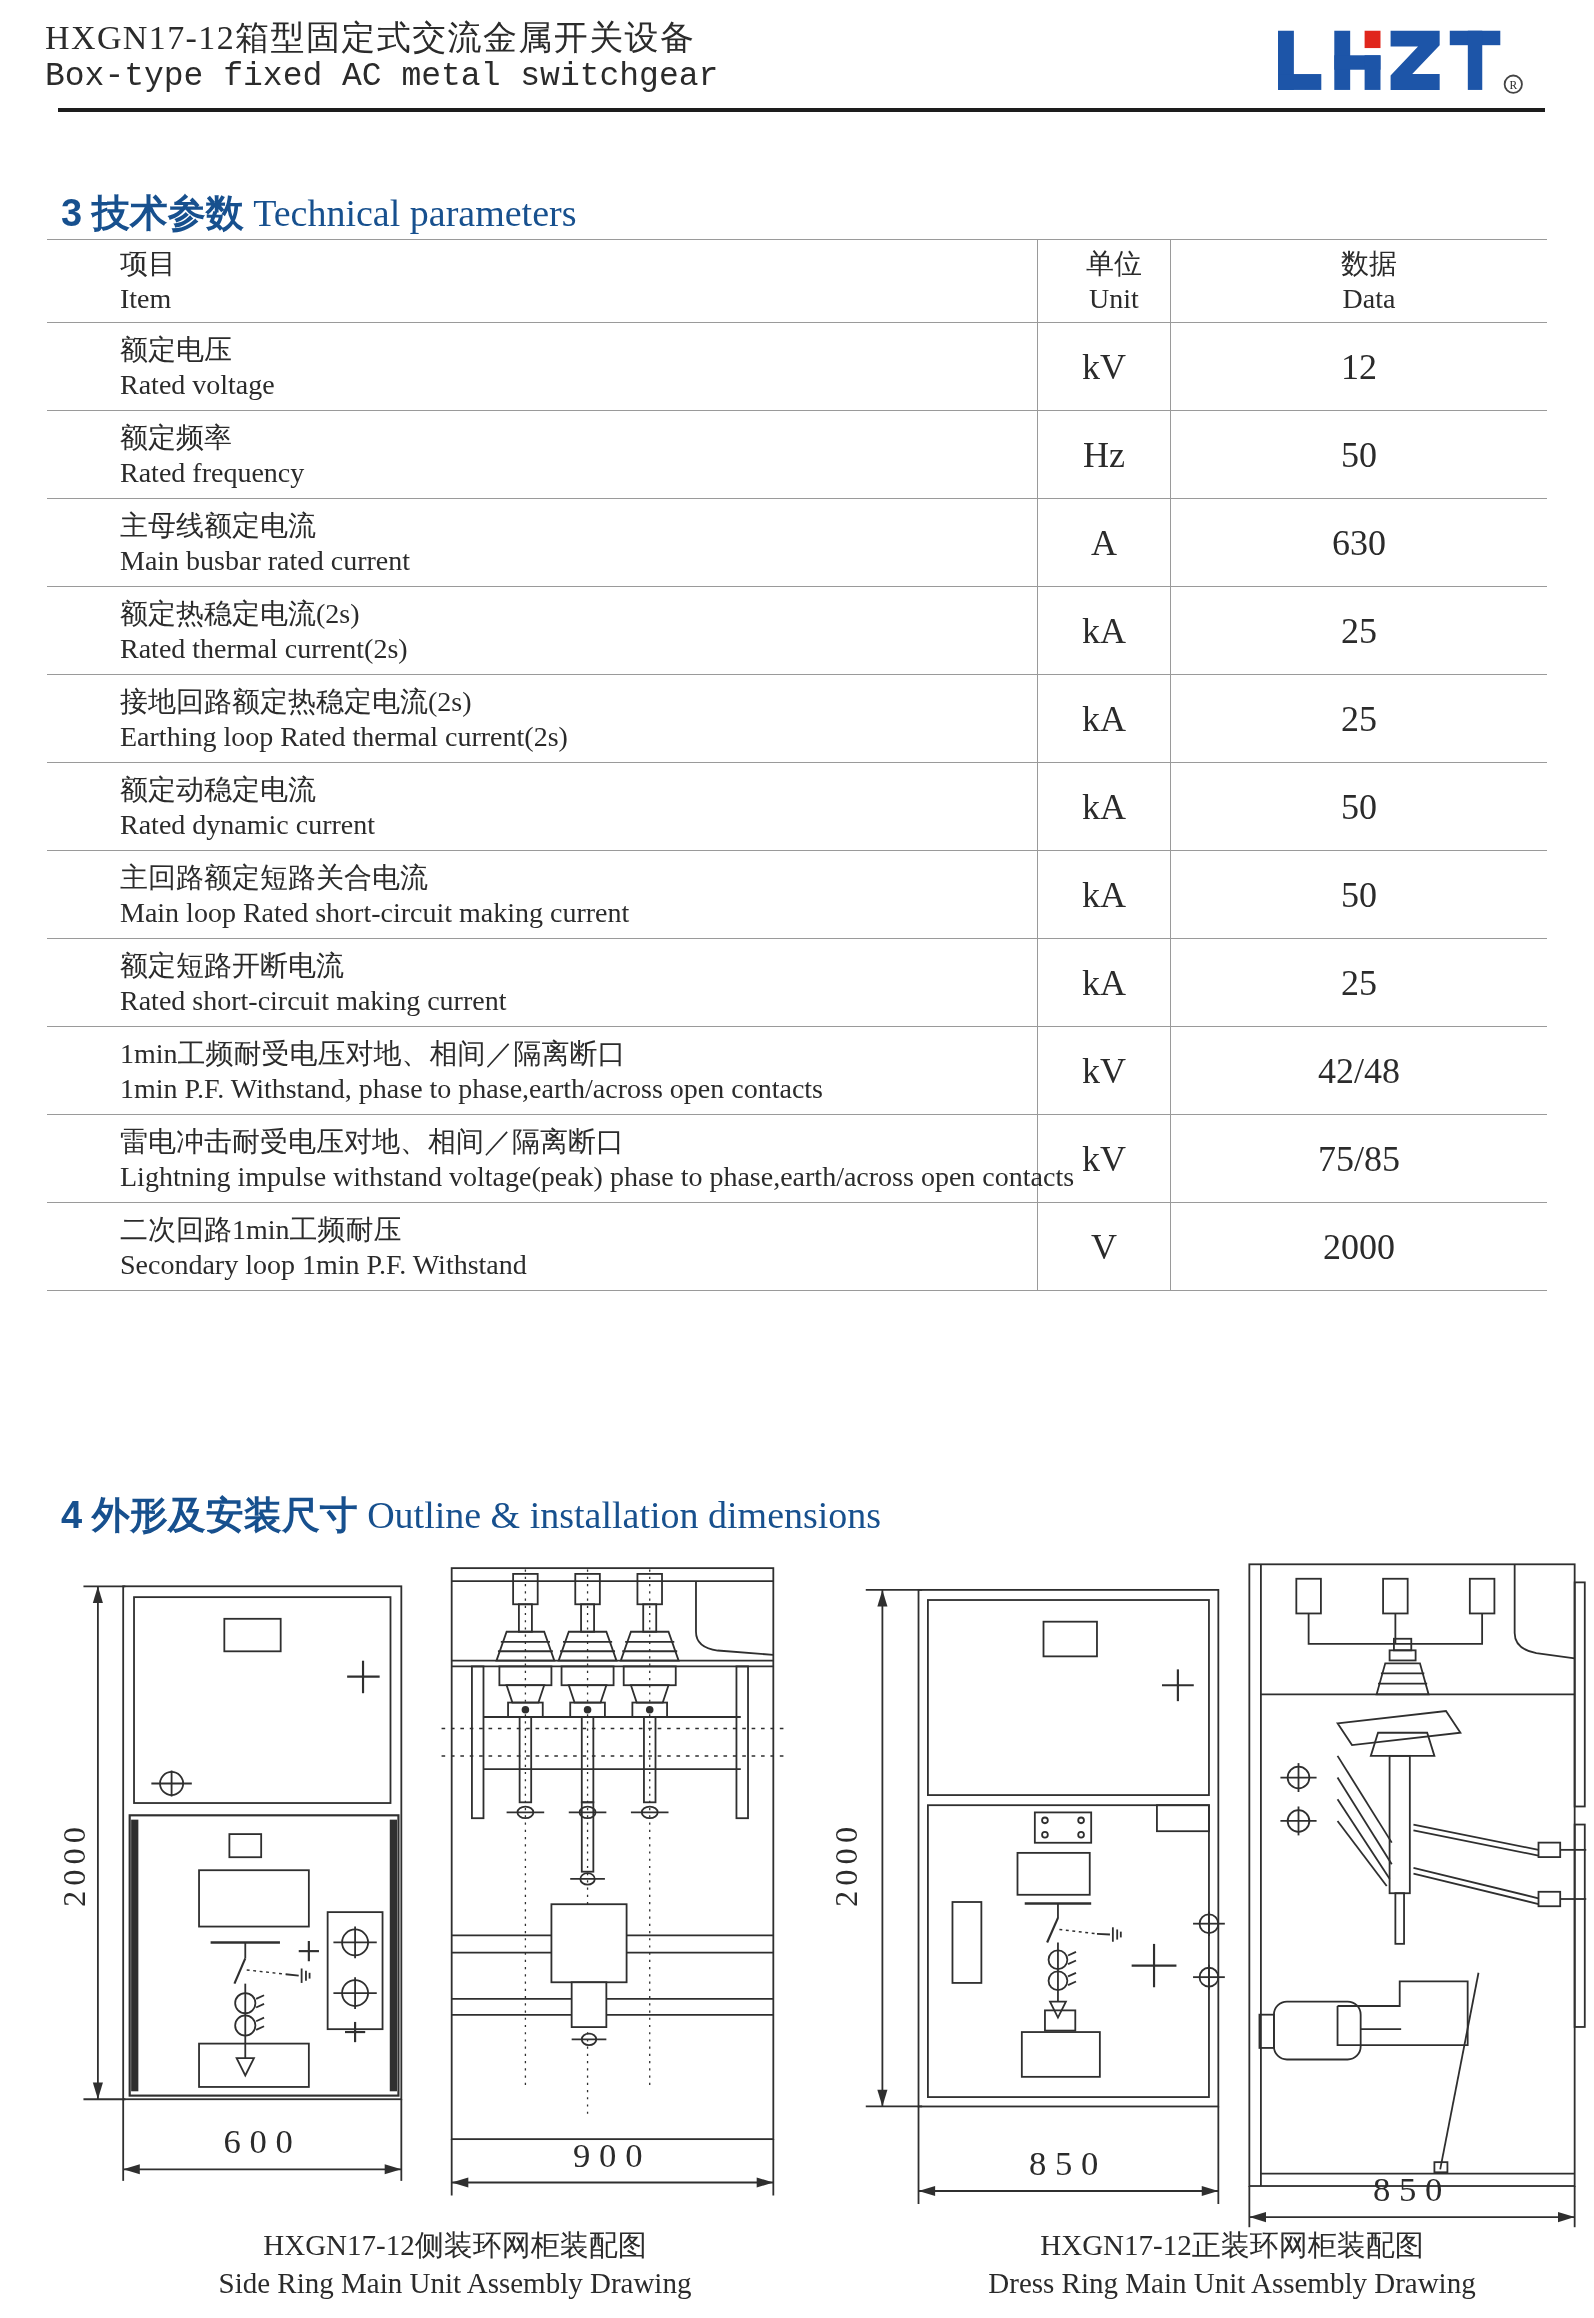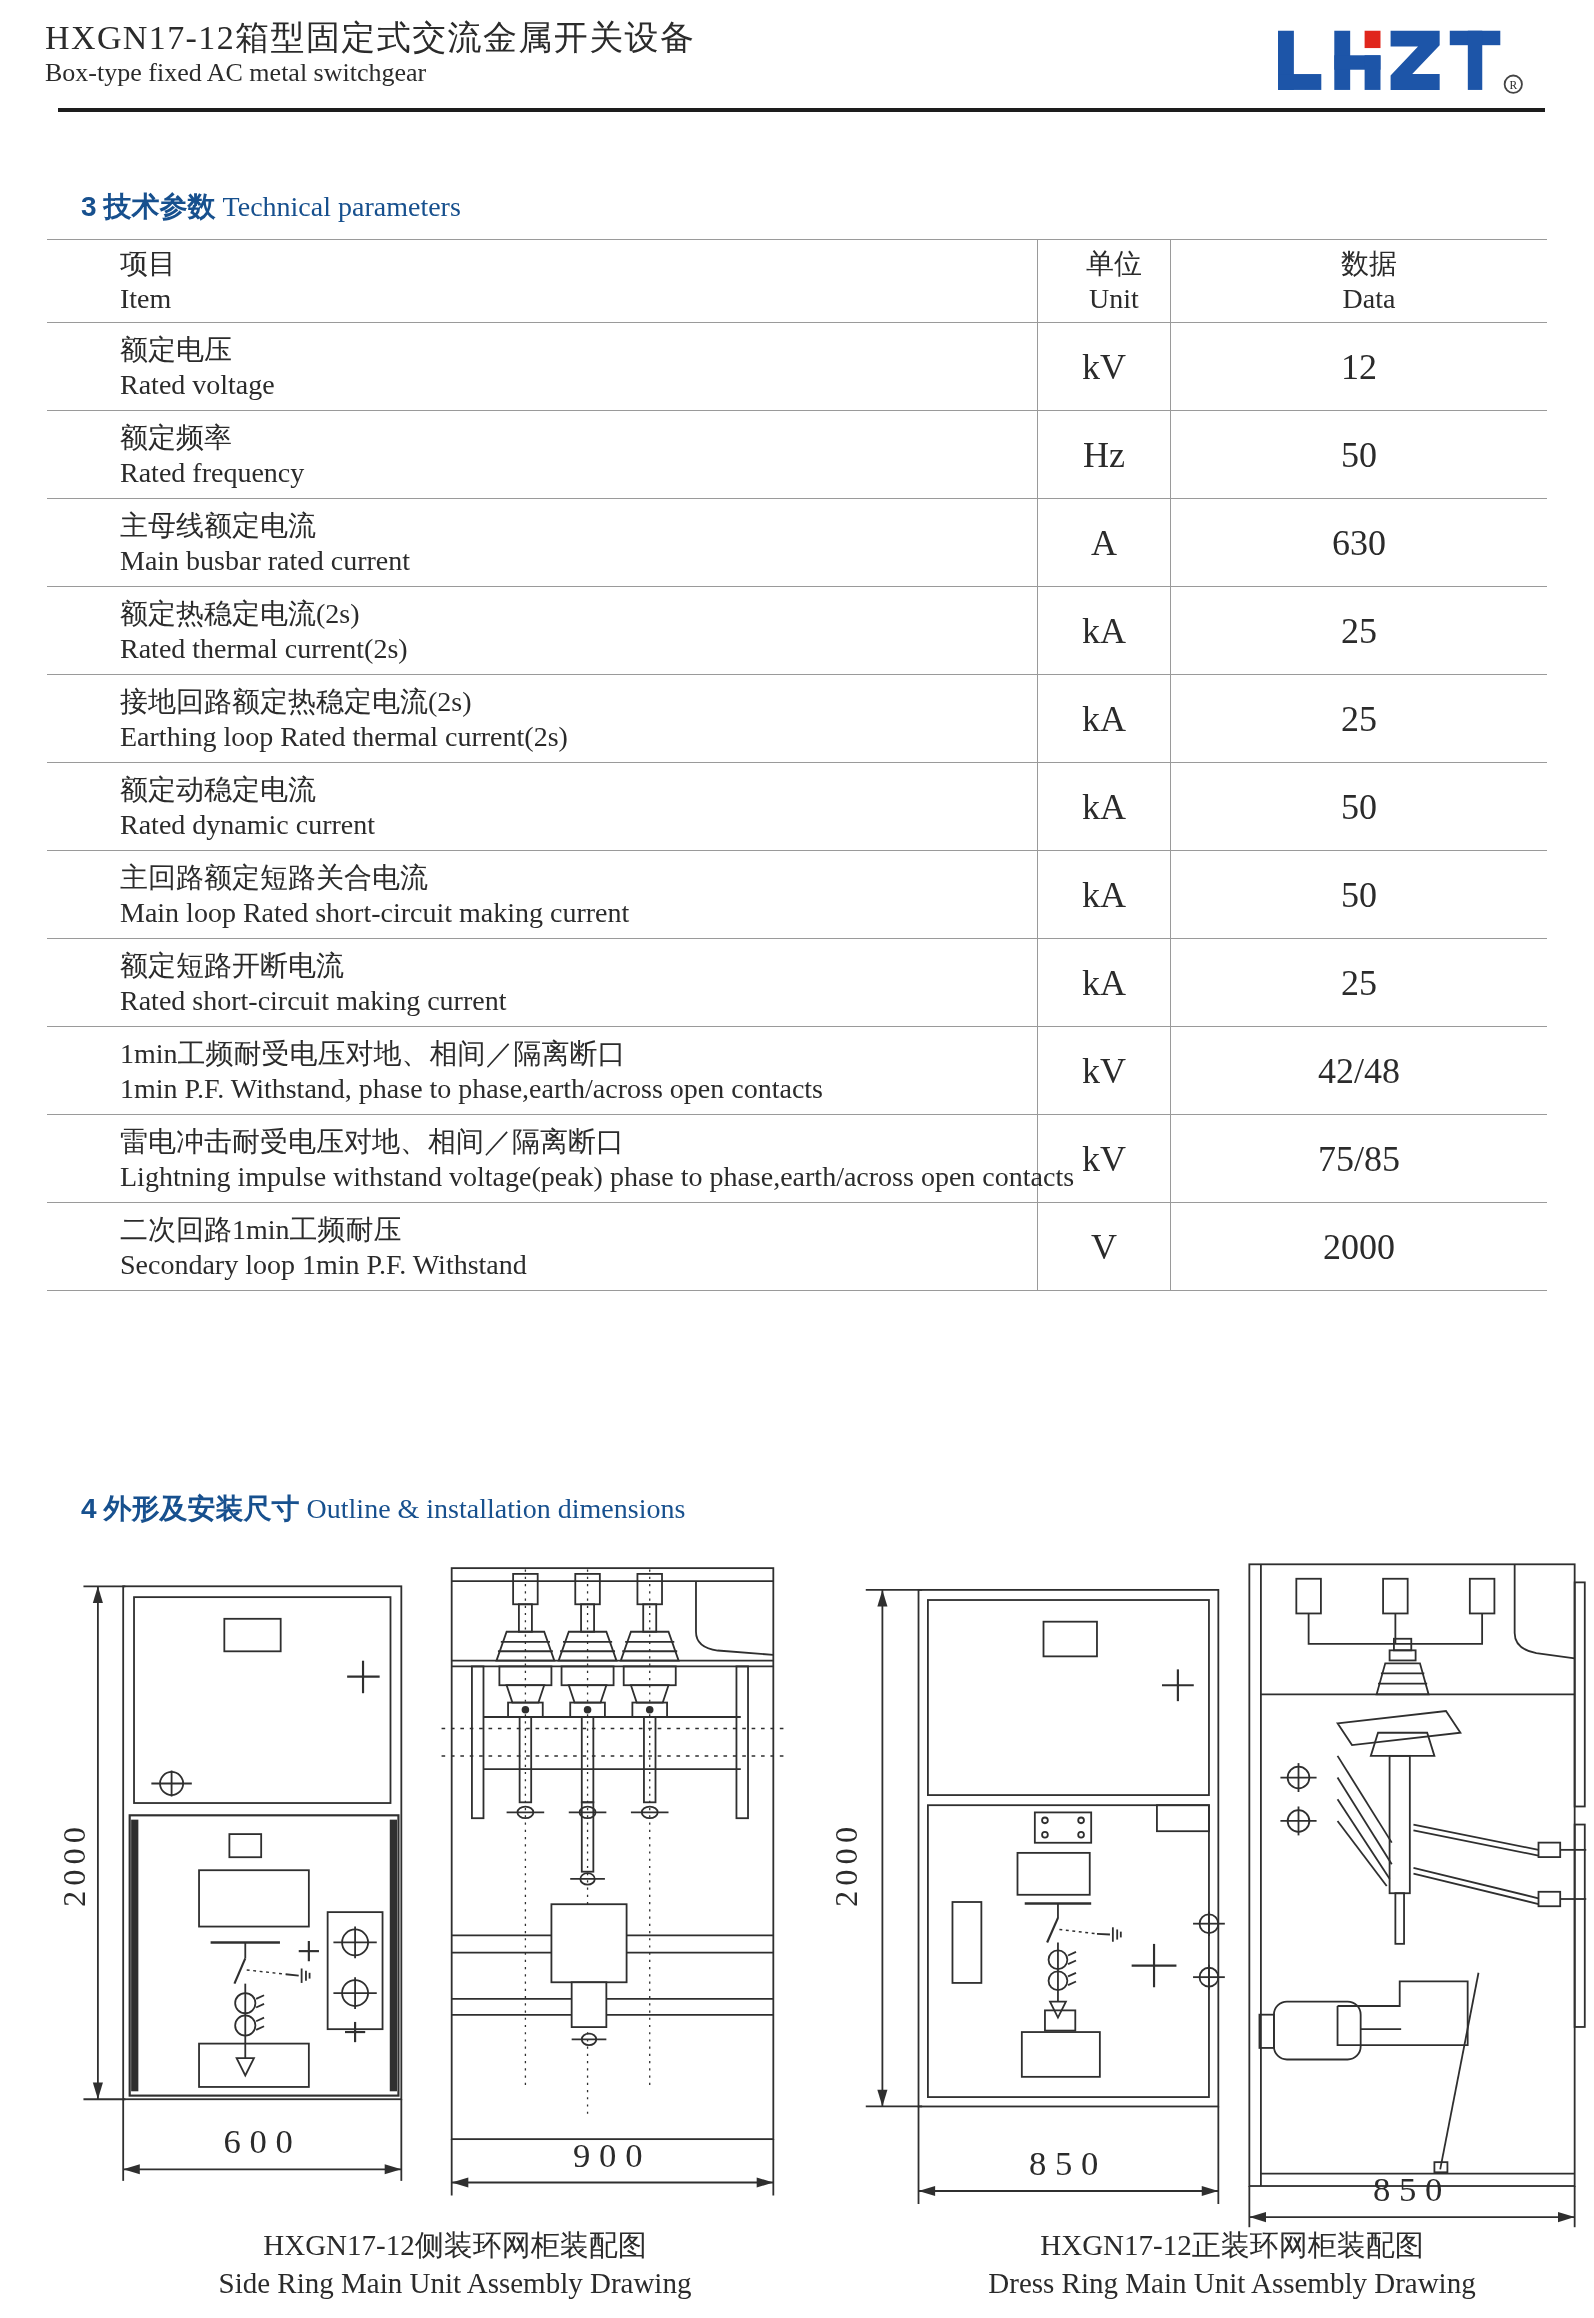--- a/index.html
+++ b/index.html
@@ -1,25 +1,25 @@
 <!DOCTYPE html>
 <html style="font-size:11.6px"><head>
 <meta charset="utf-8">
 <style>
   html,body{margin:0;padding:0;background:#ffffff;}
   .page{position:relative;width:1594px;height:2319px;background:#fff;overflow:hidden;
         font-family:"Liberation Serif","DejaVu Serif",serif;color:#2b2b2b;}
   .abs{position:absolute;}
   
   .title-cn{left:45px;top:14.5px;font-size:34px;letter-spacing:1.4px;text-align:center;}
-  .title-en{left:45px;top:58px;font-size:26px;}
+  .title-en{left:45px;top:58px;font-size:33px;font-family:Liberation Mono, monospace;}
   .rule{left:58px;top:108px;width:1487px;height:3.6px;background:#1d1d1d;}
   .sr-only{position:absolute;width:0.7px;height:0.7px;overflow:hidden;clip:rect(0 0 0 0);}
   
-  .sec{left:61px;font-size:28px;color:#17508e;white-space:nowrap;margin-left:20px;}
+  .sec{left:61px;font-size:38px;color:#17508e;white-space:nowrap;}
   .sec .b{font-family:"Liberation Sans","DejaVu Sans",sans-serif;font-weight:700;}
   #sec3{top:188px;} #sec4{top:1490px;}
   
   table.params{position:absolute;left:47px;top:239px;width:1500px;border-collapse:collapse;table-layout:fixed;}
   .params td{border-top:1.4px solid #9a9a9a;padding:0;vertical-align:middle;}
   .params tr.last td{border-bottom:1.4px solid #9a9a9a;}
   .params .c1{width:937px;padding-left:53px;white-space:nowrap;overflow:visible;}
   .params .c2{width:132px;border-left:1.4px solid #9a9a9a;text-align:center;}
   .params .c3{border-left:1.4px solid #9a9a9a;text-align:center;}
   .params .hd td{height:82px;}

